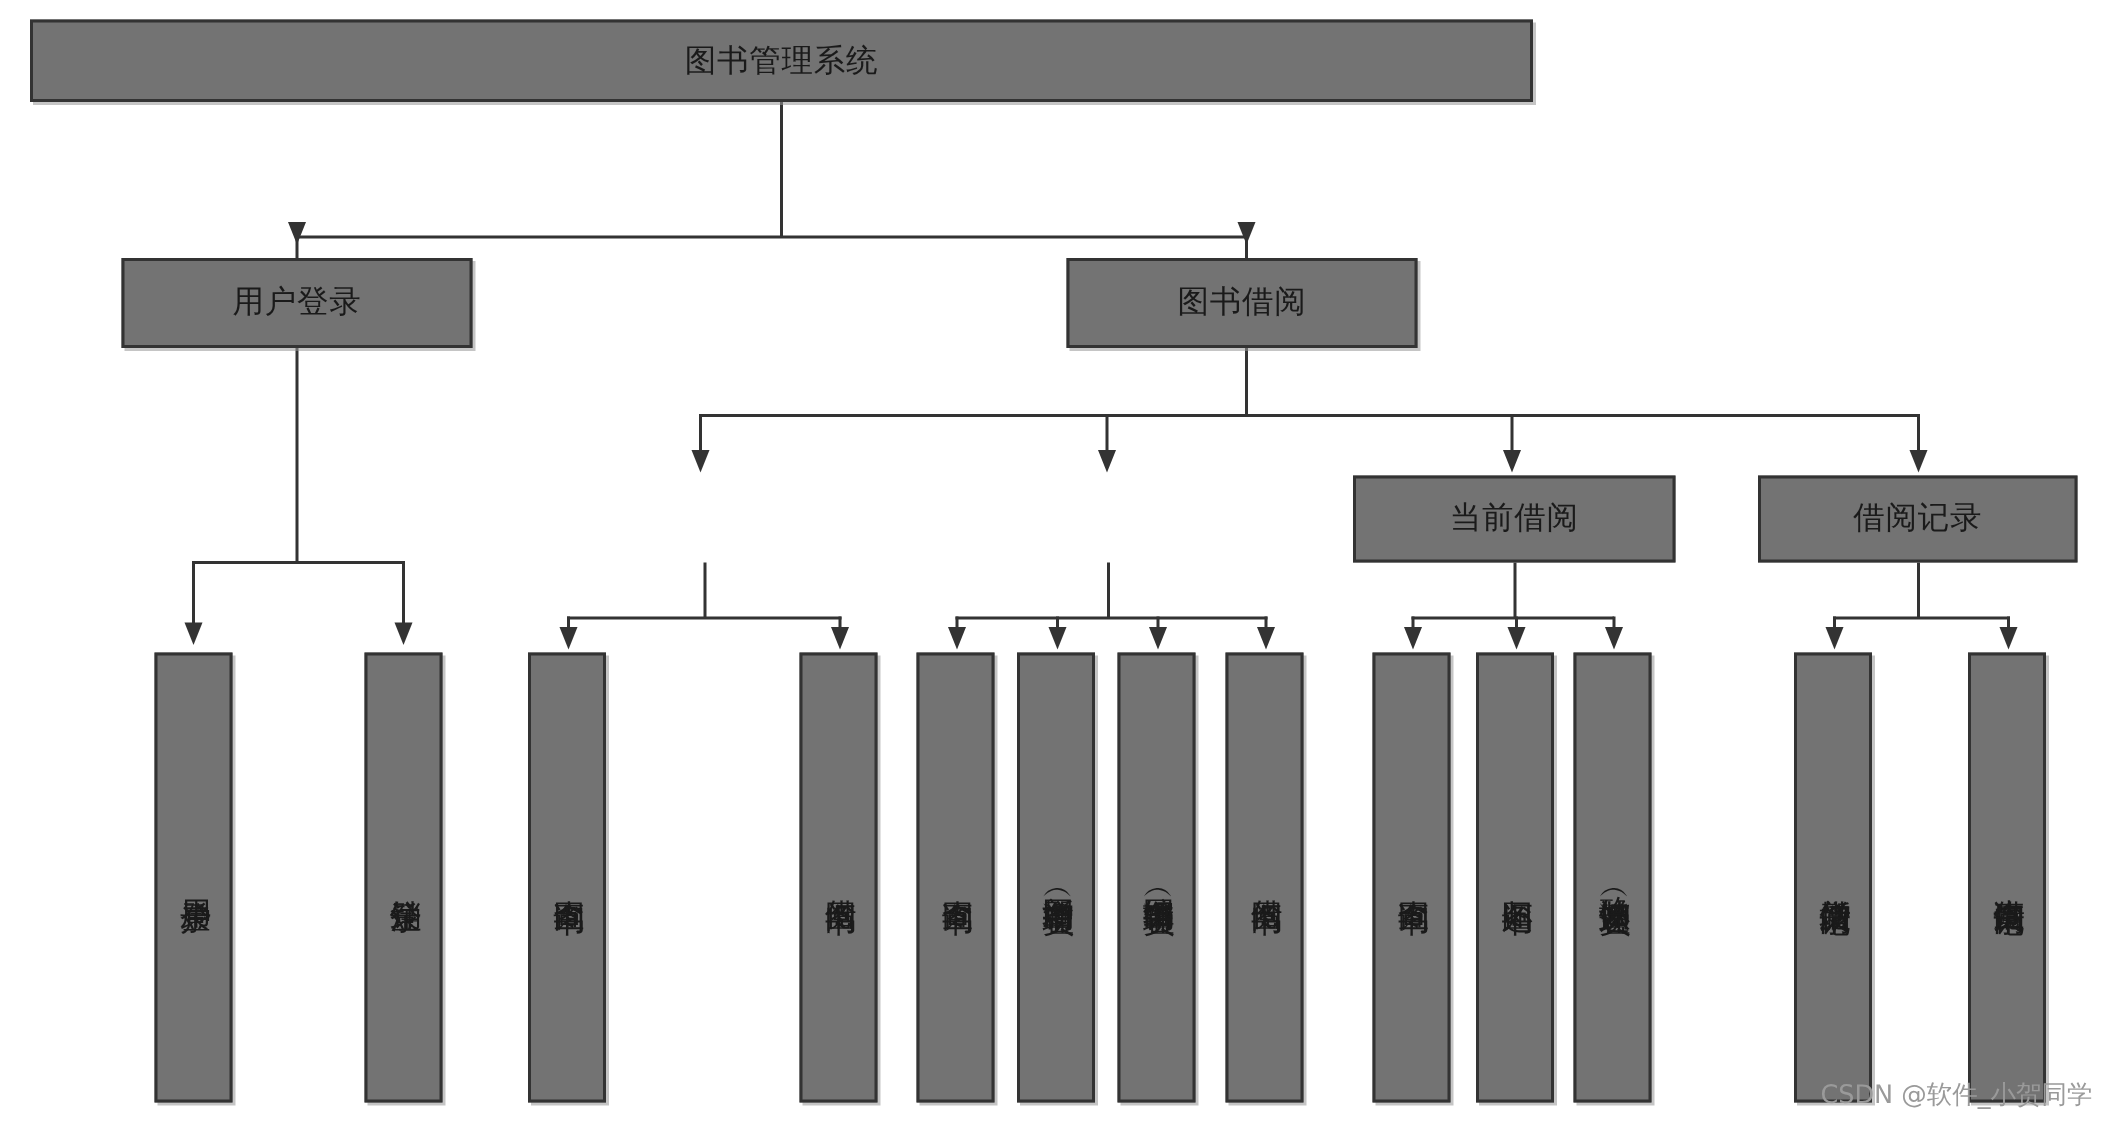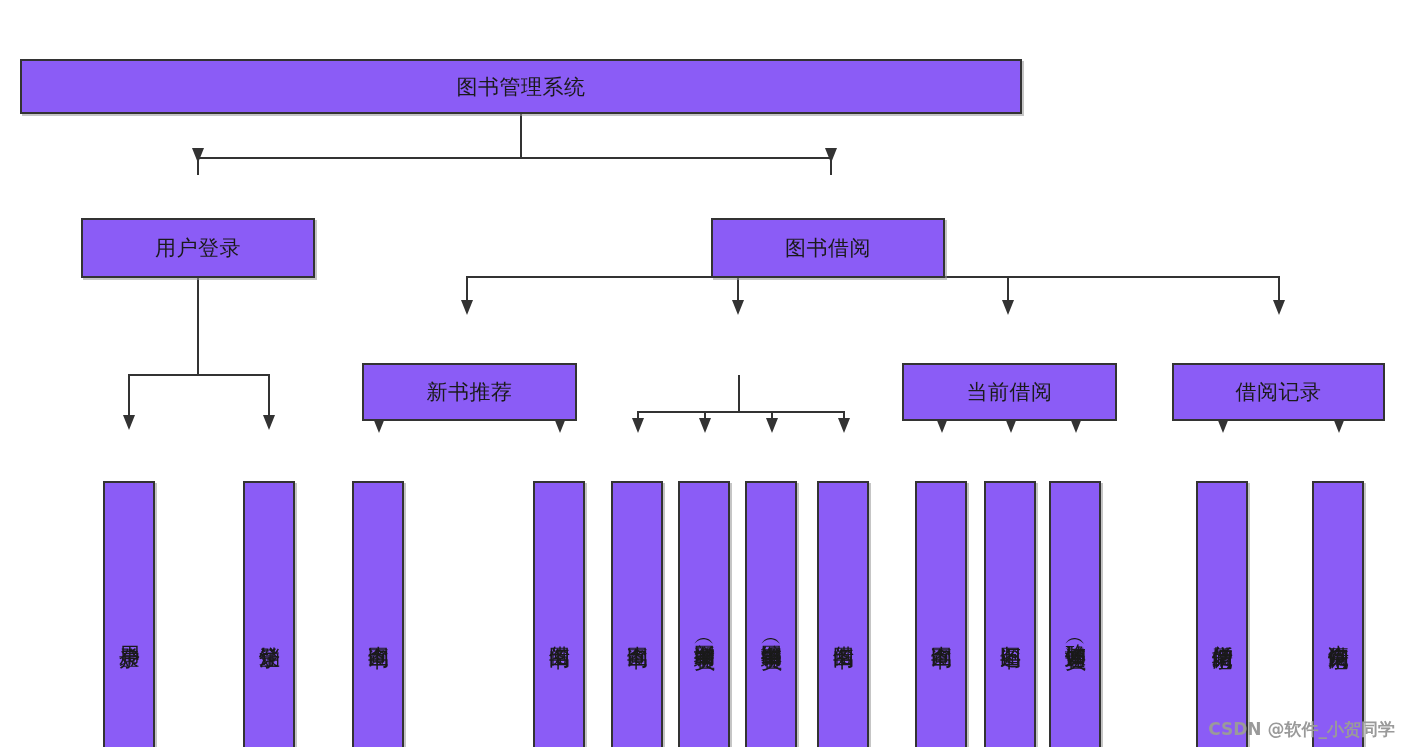--- a/index.html
+++ b/index.html
@@ -15,27 +15,26 @@
     width: 1405px;
     height: 747px;
     background: #ffffff;
     overflow: hidden;
   }
   
   .node {
     position: absolute;
     box-sizing: border-box;
     border: 2px solid #333333;
-    background: #8b5cf6;
+    background: #737373;
     display: flex;
     align-items: center;
     justify-content: center;
     color: #1a1a1a;
     z-index: 3;
-    margin-top: 46px;
   }
   .node.shadowed {
     box-shadow: 2px 2px 0 0 rgba(150,150,150,0.55);
   }
   .node .label-h {
     font-size: 21px;
     line-height: 1.2;
     letter-spacing: 0.5px;
     white-space: nowrap;
   }
@@ -74,21 +73,20 @@
   
   #watermark {
     position: absolute;
     right: 10px;
     bottom: 6px;
     font-size: 17px;
     color: #9a9a9a;
     white-space: nowrap;
     z-index: 5;
     font-family: "DejaVu Sans", "Liberation Sans", sans-serif;
-    font-weight: bold;
   }
 </style>
 </head>
 <body>
 
 <div id="canvas">
 
   <div class="node shadowed" style="left:20px; top:13px; width:1002px; height:55px;">
     <span class="label-h">图书管理系统</span>
   </div>
@@ -120,23 +118,20 @@
   <div class="conn h" style="left:466px; top:276px; width:814px;"></div>
   <div class="conn v" style="left:466px; top:276px; height:30px;"></div>
   <div class="arrow" style="left:461px; top:300px;"></div>
   <div class="conn v" style="left:737px; top:276px; height:30px;"></div>
   <div class="arrow" style="left:732px; top:300px;"></div>
   <div class="conn v" style="left:1007px; top:276px; height:30px;"></div>
   <div class="arrow" style="left:1002px; top:300px;"></div>
   <div class="conn v" style="left:1278px; top:276px; height:30px;"></div>
   <div class="arrow" style="left:1273px; top:300px;"></div>
 
-  <div class="node" style="left:362px; top:317px; width:215px; height:58px;">
-    <span class="label-h">新书推荐</span>
-  </div>
   <div class="node" style="left:1172px; top:317px; width:213px; height:58px;">
     <span class="label-h">借阅记录</span>
   </div>
   <div class="node" style="left:902px; top:317px; width:215px; height:58px;">
     <span class="label-h">当前借阅</span>
   </div>
 
   <div class="conn v" style="left:469px; top:375px; height:37px;"></div>
   <div class="conn h" style="left:378px; top:411px; width:183px;"></div>
   <div class="conn v" style="left:378px; top:411px; height:12px;"></div>

